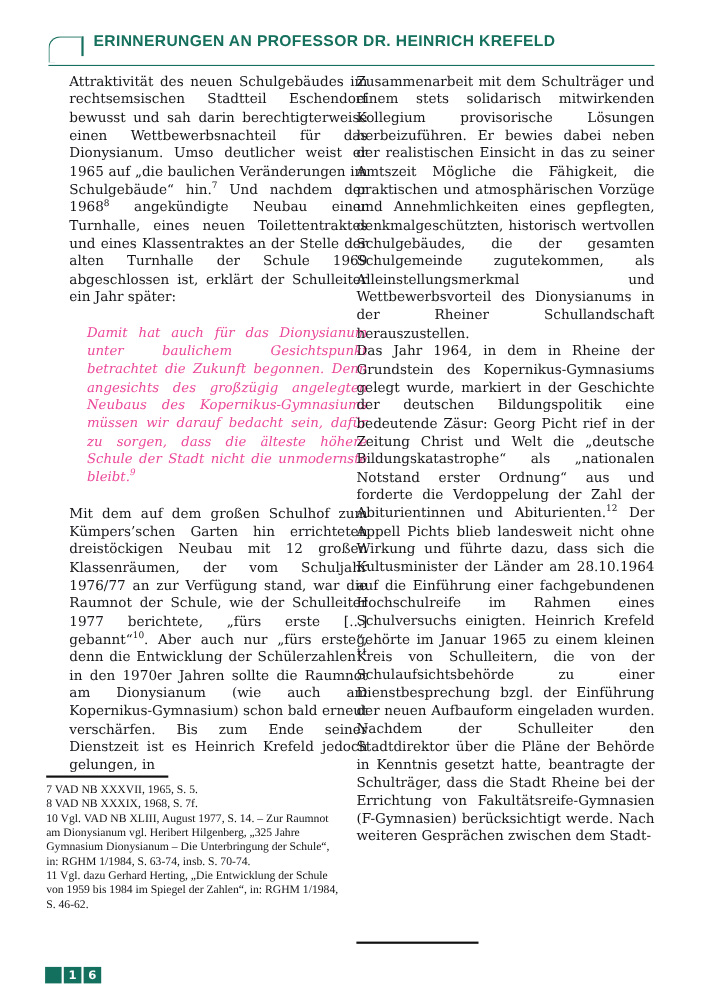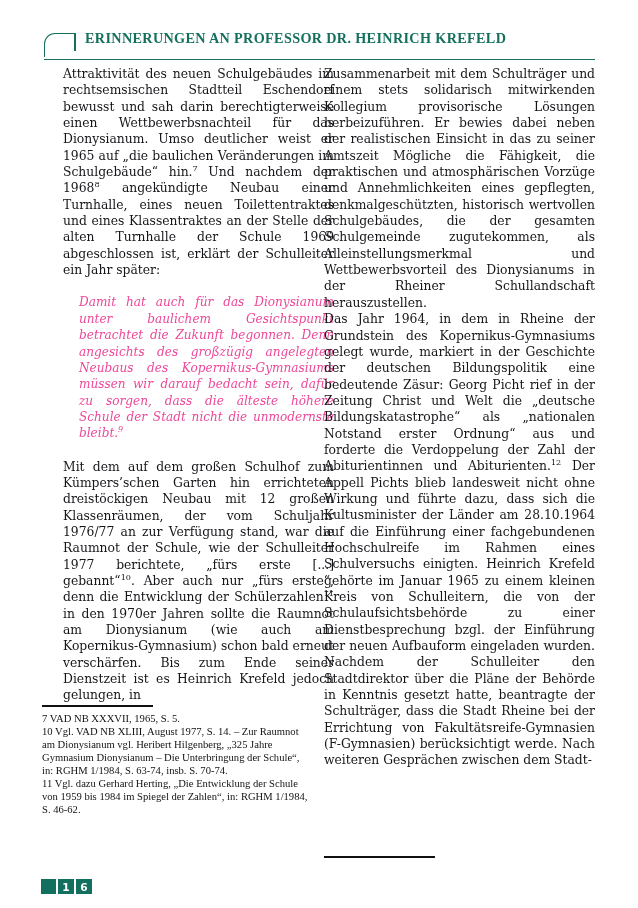--- a/index.html
+++ b/index.html
@@ -40,21 +40,21 @@
     left: 30px;
     top: 3px;
     width: 1.6px;
     height: 18px;
     background: #17705f;
   }
   .rh-title {
     position: absolute;
     left: 41px;
     top: 0px;
-    font-family: Liberation Serif, serif;
+    font-family: Liberation Sans, sans-serif;
     font-weight: bold;
     font-size: 14.2px;
     letter-spacing: 0.35px;
     color: #15705d;
     white-space: nowrap;
   }
   .rh-rule {
     position: absolute;
     left: 0px;
     top: 29px;
@@ -182,20 +182,21 @@
 
 
   <p class="body-text"><span>Das Jahr 1964, in dem in Rheine der Grundstein des Kopernikus-Gymnasiums gelegt wurde, markiert in der Geschichte der deutschen Bildungspolitik eine bedeutende Zäsur: Georg Picht rief in der Zeitung Christ und Welt die „deutsche Bildungskatastrophe“ als „nationalen Notstand erster Ordnung“ aus und forderte die Verdoppelung der Zahl der Abiturientinnen und Abiturienten.</span><sup>12</sup><span> Der Appell Pichts blieb landesweit nicht ohne Wirkung und führte dazu, dass sich die Kultusminister der Länder am 28.10.1964 auf die Einführung einer fachgebundenen Hochschulreife im Rahmen eines Schulversuchs einigten. Heinrich Krefeld gehörte im Januar 1965 zu einem kleinen Kreis von Schulleitern, die von der Schulaufsichtsbehörde zu einer Dienstbesprechung bzgl. der Einführung der neuen Aufbauform eingeladen wurden. Nachdem der Schulleiter den Stadtdirektor über die Pläne der Behörde in Kenntnis gesetzt hatte, beantragte der Schulträger, dass die Stadt Rheine bei der Errichtung von Fakultätsreife-Gymnasien (F-Gymnasien) berücksichtigt werde. Nach weiteren Gesprächen zwischen dem Stadt-</span></p>
 
 </div>
 
 <div class="footnotes fn-left">
   <div class="fn-rule"></div>
   <div class="fn-list">
     <p class="fn-item">7 VAD NB XXXVII, 1965, S. 5.</p>
+    <p class="fn-item">8 VAD NB XXXIX, 1968, S. 7f.</p>
     <p class="fn-item">10 Vgl. VAD NB XLIII, August 1977, S. 14. – Zur Raumnot am Dionysianum vgl. Heribert Hilgenberg, „325 Jahre Gymnasium Dionysianum – Die Unterbringung der Schule“, in: RGHM 1/1984, S. 63-74, insb. S. 70-74.</p>
     <p class="fn-item">11 Vgl. dazu Gerhard Herting, „Die Entwicklung der Schule von 1959 bis 1984 im Spiegel der Zahlen“, in: RGHM 1/1984, S. 46-62.</p>
   </div>
 </div>
 
 <div class="footnotes fn-right">
   <div class="fn-rule"></div>
 </div>
 
 <div class="folio">

